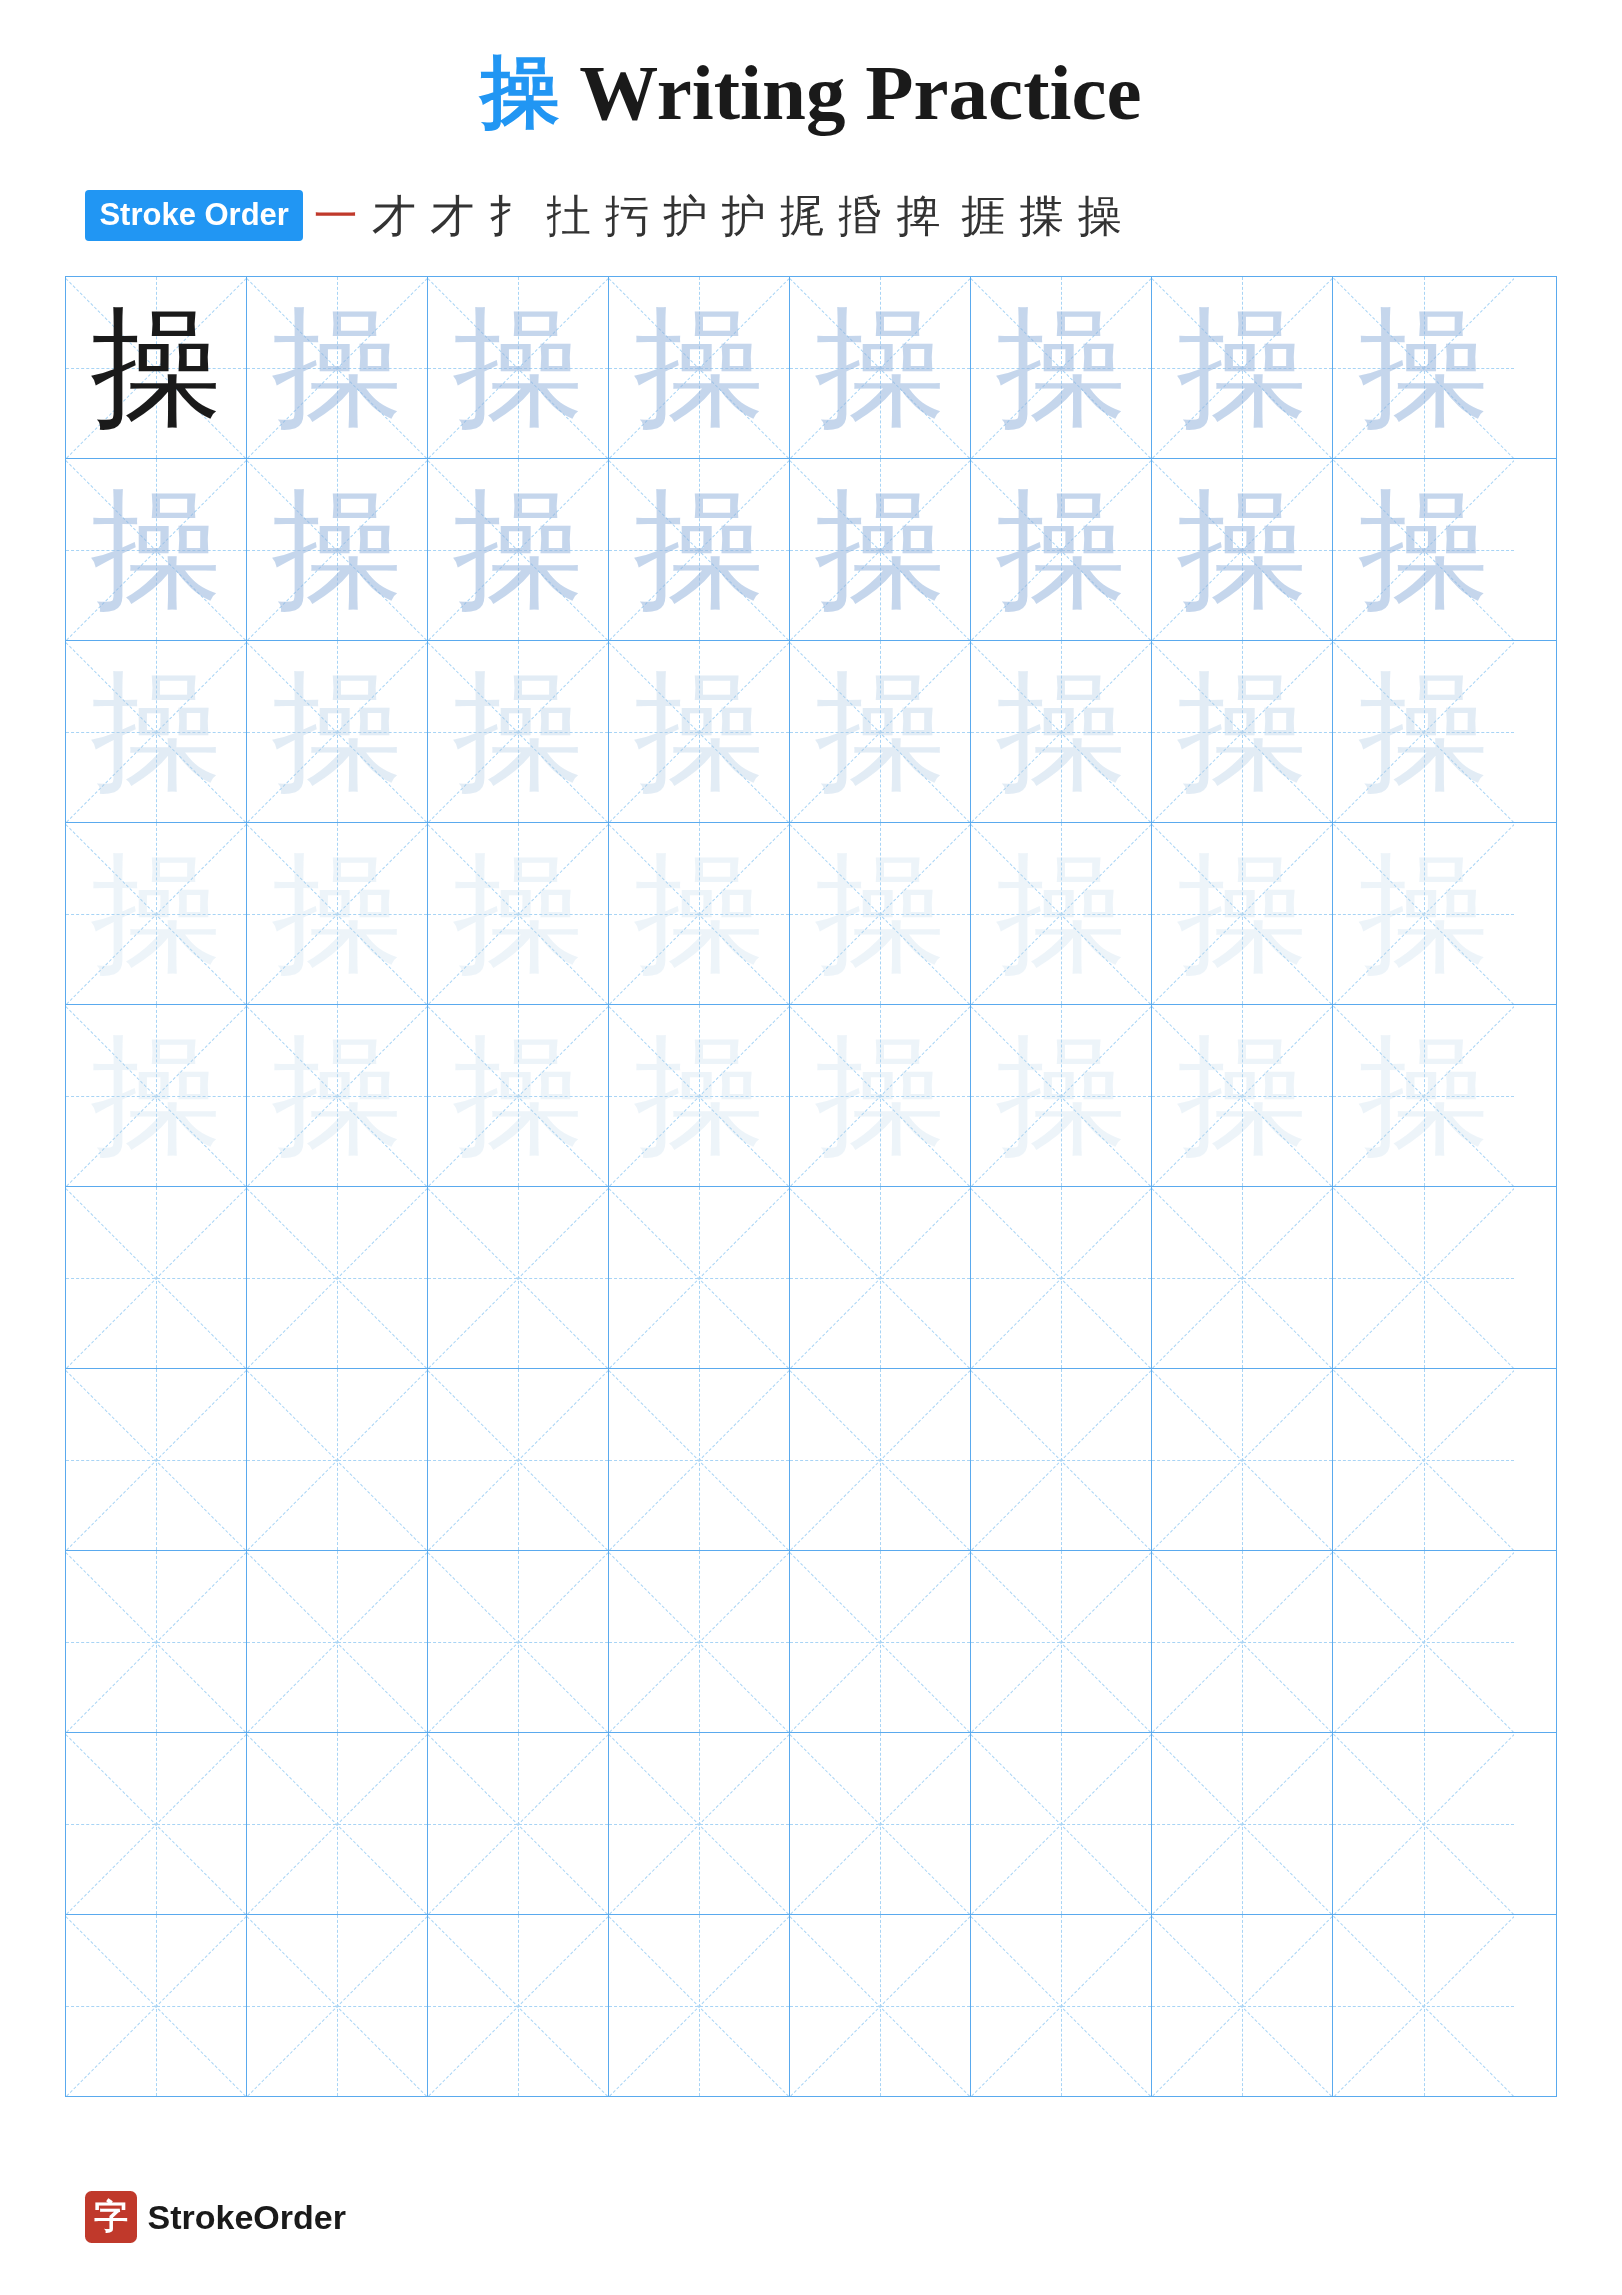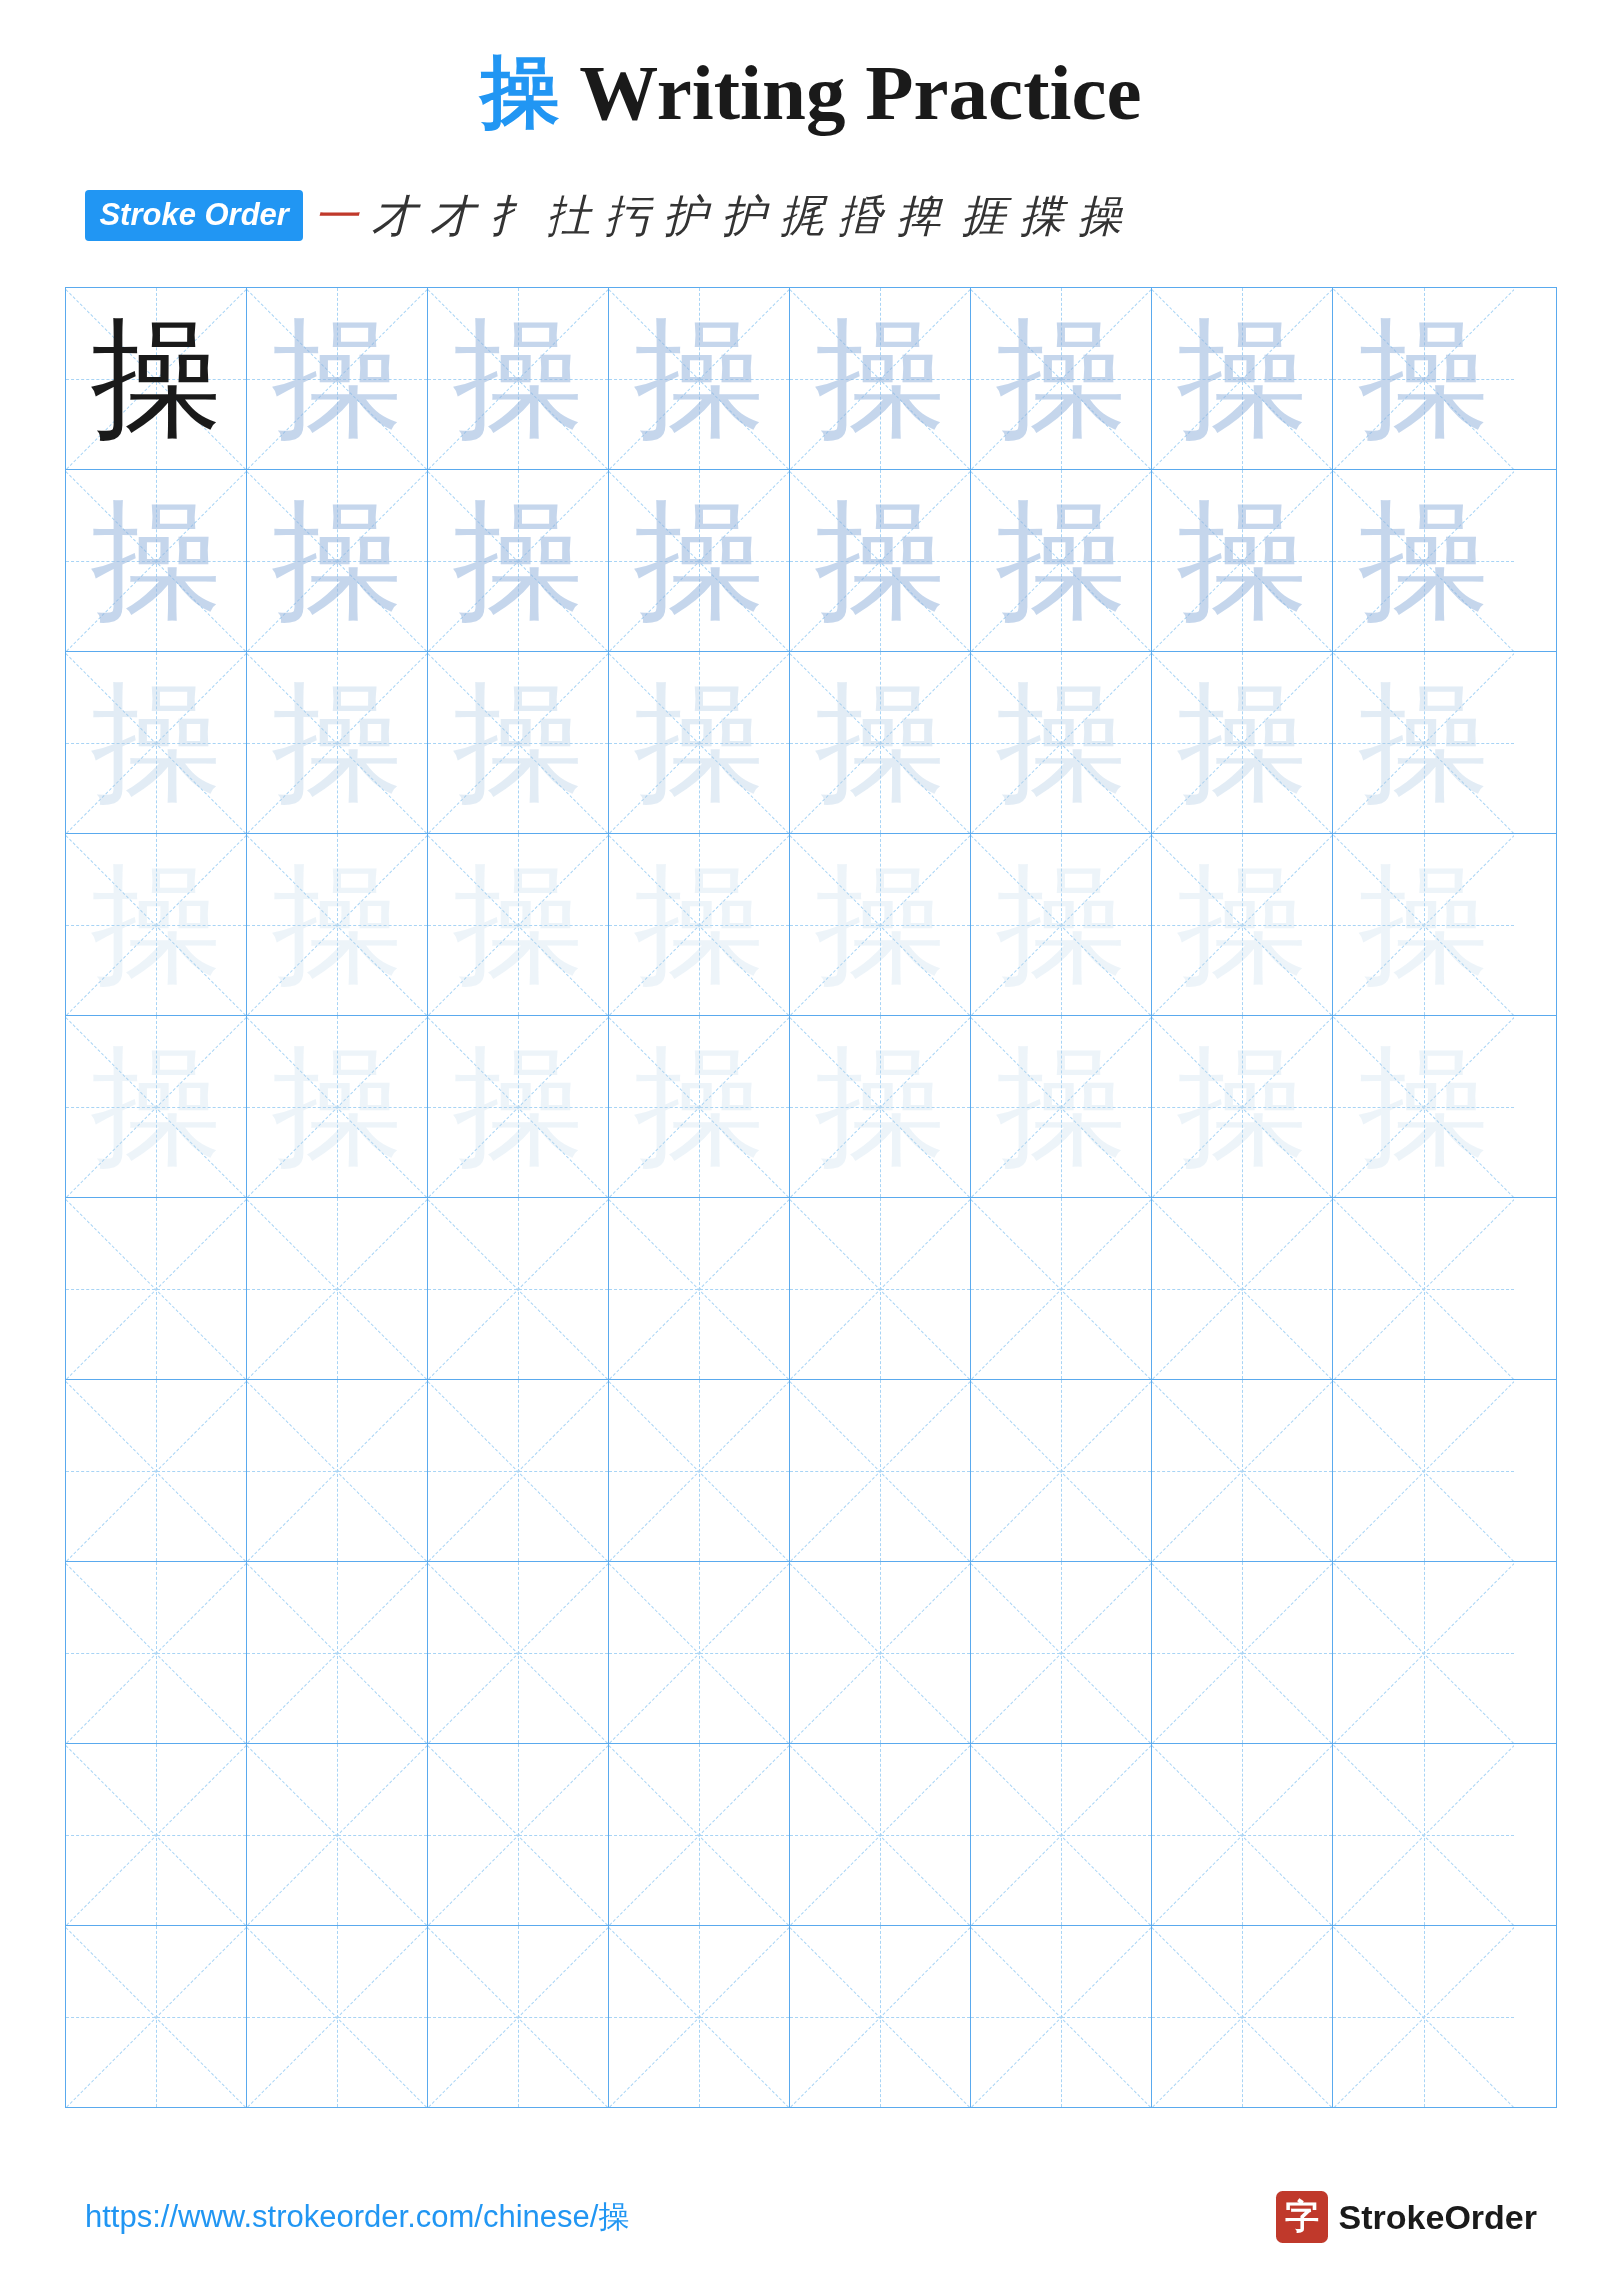--- a/index.html
+++ b/index.html
@@ -22,22 +22,21 @@
     }
     .title-char {
       color: #2196F3;
     }
     .title-text {
       color: #1a1a1a;
     }
 
     .stroke-order-section {
       padding: 0 85px;
-      margin-bottom: 41px;
-      font-style: italic;
+      margin-bottom: 30px;
     }
     .stroke-order-row {
       display: flex;
       align-items: center;
       flex-wrap: wrap;
       gap: 6.5px;
       font-size: 47px;
       line-height: 1.3;
     }
     .stroke-order-badge {
@@ -786,19 +785,18 @@
         <div class="cell-guide-h"></div>
         <div class="cell-guide-v"></div>
         <div class="cell-guide-diag1"></div>
         <div class="cell-guide-diag2"></div>
       </div>
   </div>
 
 </div>
 
 <div class="footer">
-  <a class="footer-url" href="#">https://www.strokeorder.com/chinese/操</a>
   <div class="footer-brand">
     <div class="footer-brand-icon">字</div>
     <span class="footer-brand-text">StrokeOrder</span>
   </div>
 </div>
 
 
 </body></html>

